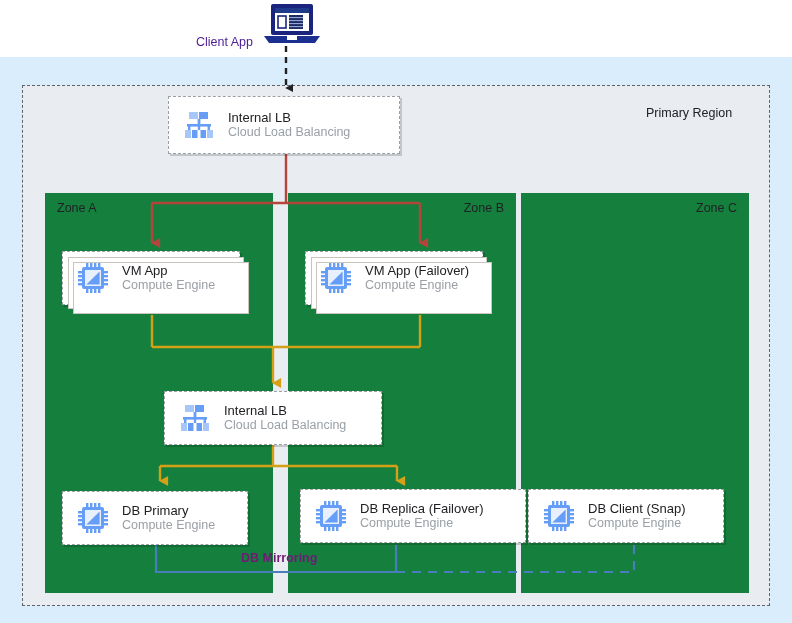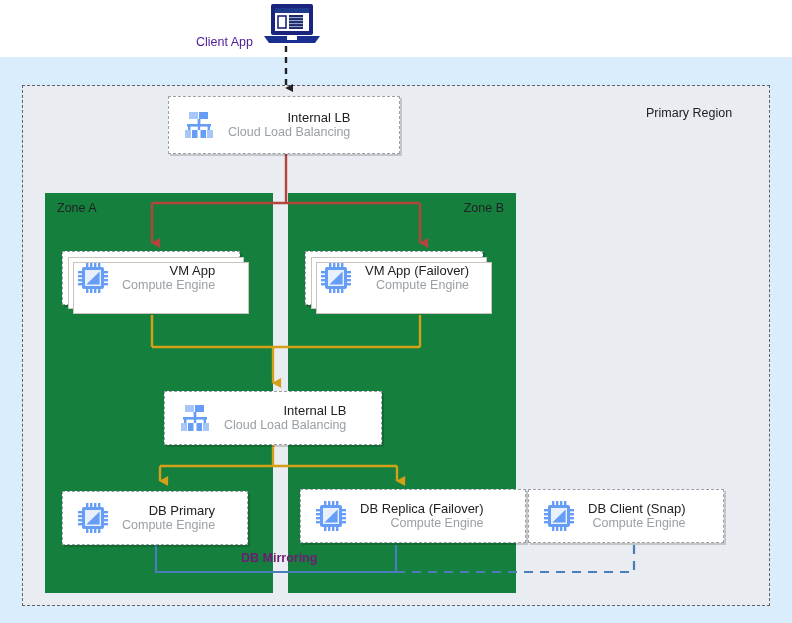--- a/index.html
+++ b/index.html
@@ -68,21 +68,21 @@
     align-items: center;
     padding-left: 14px;
     box-shadow: 2px 2px 0 0 rgba(0,0,0,0.16);
   }
   .node .node-icon {
     width: 32px; height: 32px;
     flex: 0 0 32px;
     margin-right: 13px;
     display: block;
   }
-  .node .node-text { line-height: 1.18; text-align: right; }
+  .node .node-text { line-height: 1.18; }
   .node .node-title {
     font-size: 13px;
     color: #202124;
     white-space: nowrap;
   }
   .node .node-sub {
     font-size: 12.5px;
     color: #9aa0a6;
     white-space: nowrap;
   }
@@ -146,20 +146,23 @@
   <div class="abs" id="outer-blue"></div>
 
   <div class="abs" id="region-box"></div>
   <div class="abs" id="region-label">Primary Region</div>
 
   <div class="abs zone-box" id="zone-a">
     <span class="zone-label left">Zone A</span>
   </div>
   <div class="abs zone-box" id="zone-b">
     <span class="zone-label right">Zone B</span>
+  </div>
+  <div class="abs zone-box" id="zone-c">
+    <span class="zone-label right">Zone C</span>
   </div>
 
   <svg class="abs" id="wires" viewBox="0 0 792 623">
     <defs>
       <marker id="ah-dark" markerWidth="9" markerHeight="9" refX="4.5" refY="7.6" orient="auto" markerUnits="userSpaceOnUse">
         <path d="M0.6,0.6 L8.4,0.6 L4.5,8.4 Z" fill="#202124"></path>
       </marker>
       <marker id="ah-red" markerWidth="11" markerHeight="10" refX="5.5" refY="8.6" orient="auto" markerUnits="userSpaceOnUse">
         <path d="M0.5,0.5 L10.5,0.5 L5.5,9.5 Z" fill="#b5453c"></path>
       </marker>

